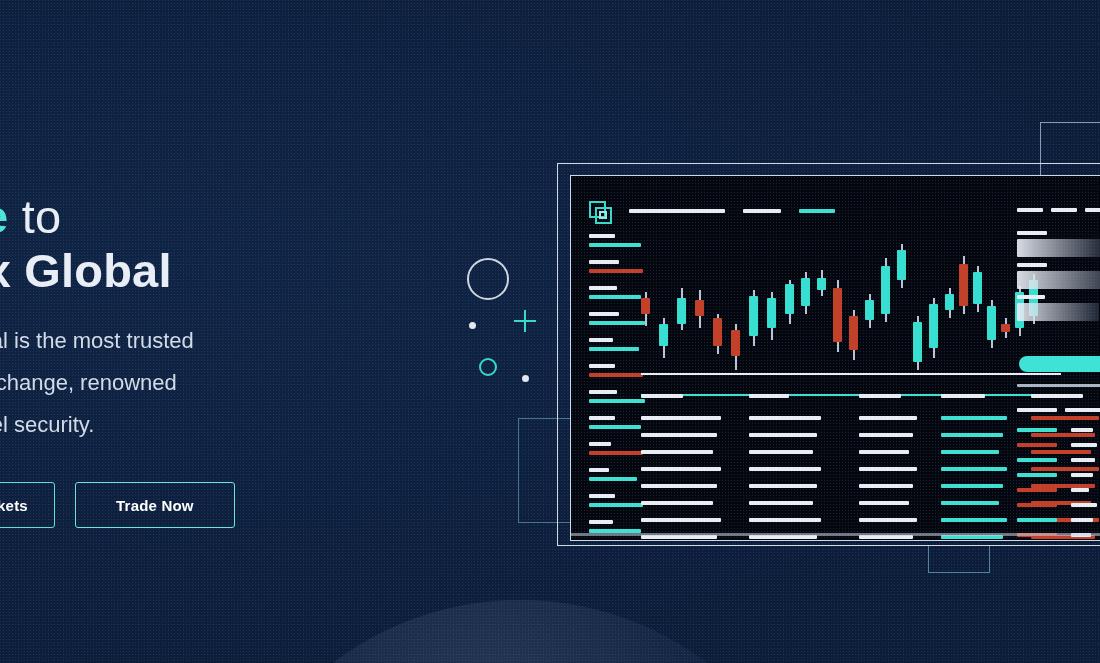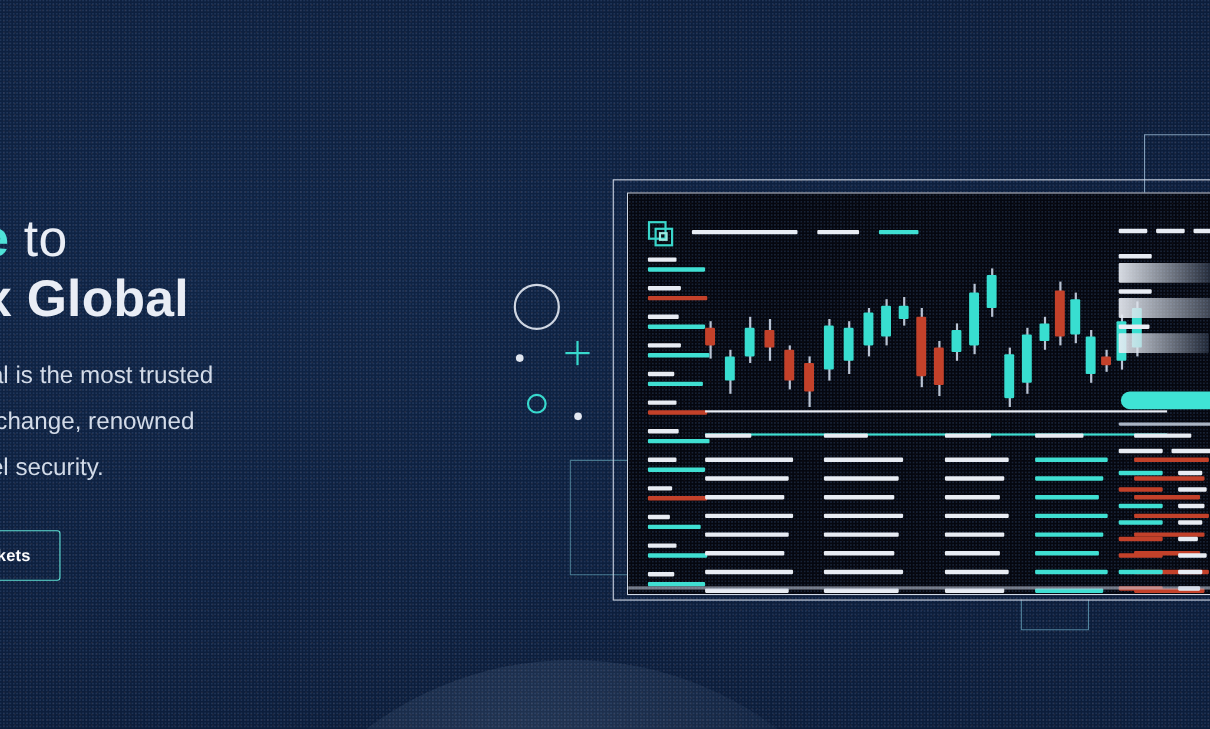--- a/index.html
+++ b/index.html
@@ -149,20 +149,21 @@
       <span class="accent">Trade</span><span> to</span>
       <span class="line2">Forex Global</span>
     </h1>
     <p>
       <span>Forex Global is the most trusted</span><br>
       <span>currency exchange, renowned</span><br>
       <span>for next-level security.</span>
     </p>
     <div class="btn-row">
       <button class="btn">Explore Markets</button>
+      <button class="btn primary">Trade Now</button>
     </div>
   </div>
 
   <div class="monitor-outer"></div>
   <div class="monitor-inner">
     <div class="screen">
       <div class="noise"></div>
 
       <div class="logo-mark">
         <i class="a"></i>

